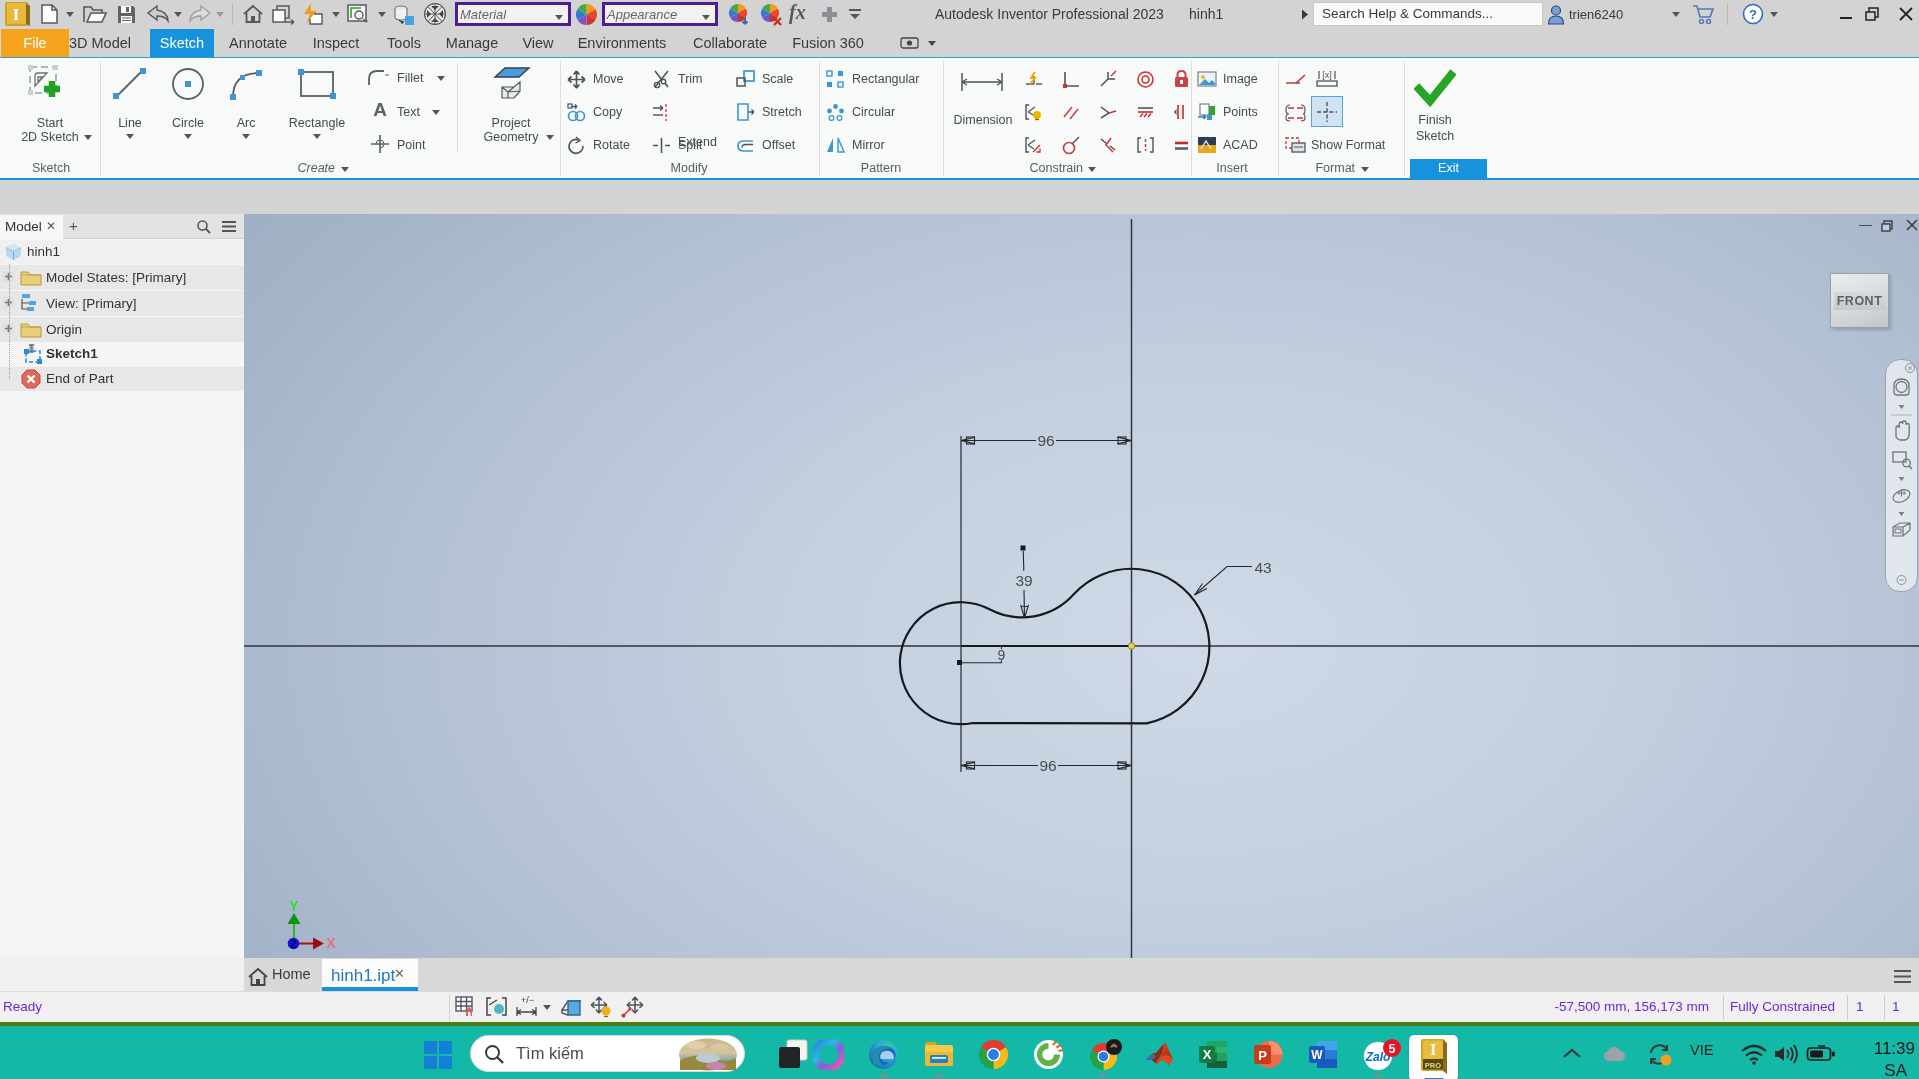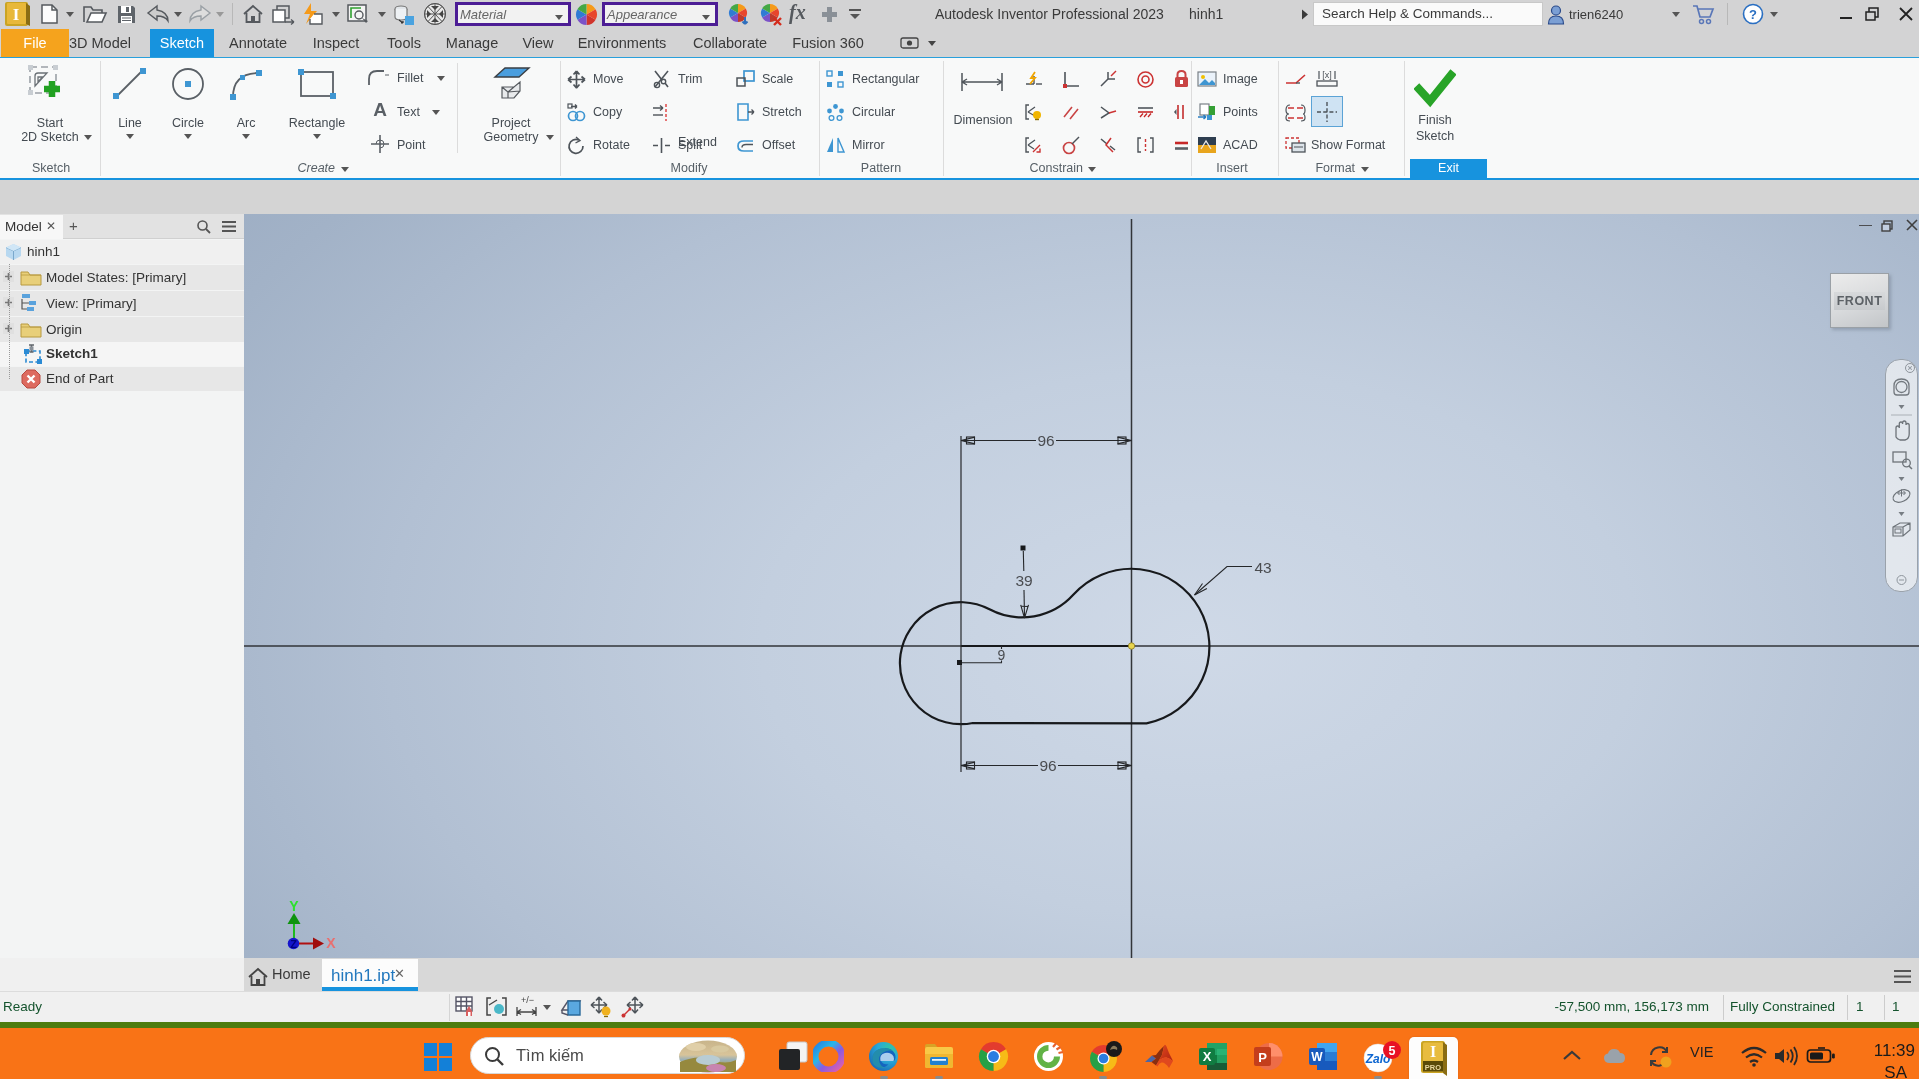--- a/index.html
+++ b/index.html
@@ -28,22 +28,22 @@
 #main { position:absolute; left:0; top:179px; width:1762px; height:779px;margin-top:35px; }
 #panel { position:absolute; left:0; top:0; width:244px; height:779px; background:#f3f4f4; }
 #canvas { position:absolute; left:244px; top:0; width:1675px; height:779px;
   background:radial-gradient(ellipse 1250px 780px at 57% 55%, #cfd9e7 0%, #c3cfdf 35%, #b2c0d3 65%, #a2b2c7 88%, #9cadc3 100%); }
 
 .prow { position:absolute; left:0; width:244px; height:24px; font-size:13.5px; color:#333; }
 .prow .txt { position:absolute; top:4px; }
 
 #tabstrip { position:absolute; left:0; top:958px; width:1919px; height:33px; background:#d8d8d8; }
 #tabstrip .left { position:absolute; left:0; top:0; width:244px; height:35px; background:#f0f0f0; }
-#statusbar { position:absolute; left:0; top:991px; width:1919px; height:31px; background:#f0f0f0; border-top:1px solid #dcdcdc; font-size:13.5px; color:#14532d; }
-#taskbar { position:absolute; left:0; top:1022px; width:1919px; height:57px; background:#f97316; border-top:6px solid #4d7c0f; }
+#statusbar { position:absolute; left:0; top:991px; width:1919px; height:31px; background:#f0f0f0; border-top:1px solid #dcdcdc; font-size:13.5px; color:#6d28d9; }
+#taskbar { position:absolute; left:0; top:1022px; width:1919px; height:57px; background:#14b8a6; border-top:4px solid #4d7c0f; }
 .tdot { position:absolute; top:48px; width:8px; height:3px; border-radius:2px; background:#8a8a8a; }
 </style>
 </head>
 <body>
 <div id="app">
   <div id="titlebar">
     <svg style="position:absolute;left:3px;top:0px" width="30" height="28">
       <rect x="2" y="2" width="23" height="24" rx="2" fill="#caa423"></rect>
       <rect x="4" y="3" width="19" height="21" rx="1" fill="#e8b83a"></rect>
       <path d="M 23 3 L 27 6 L 27 26 L 23 24 Z" fill="#8a6d14"></path>

